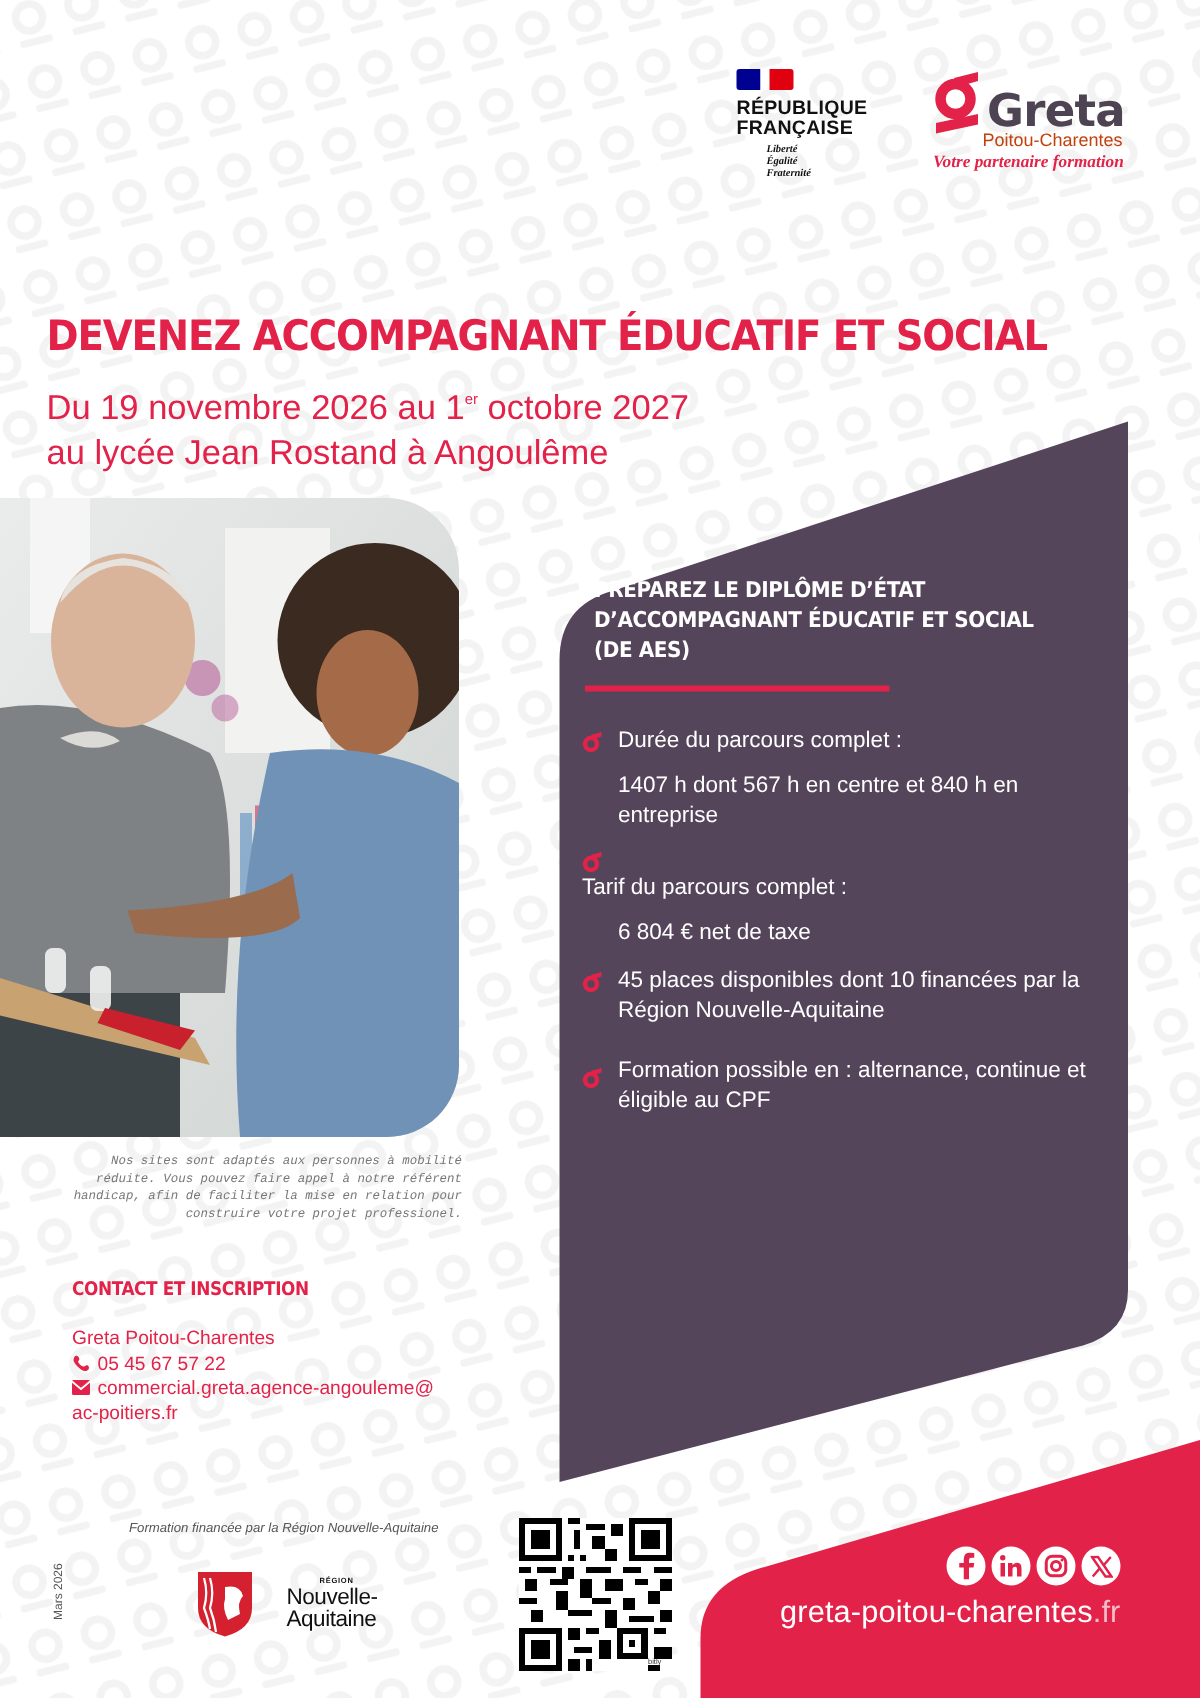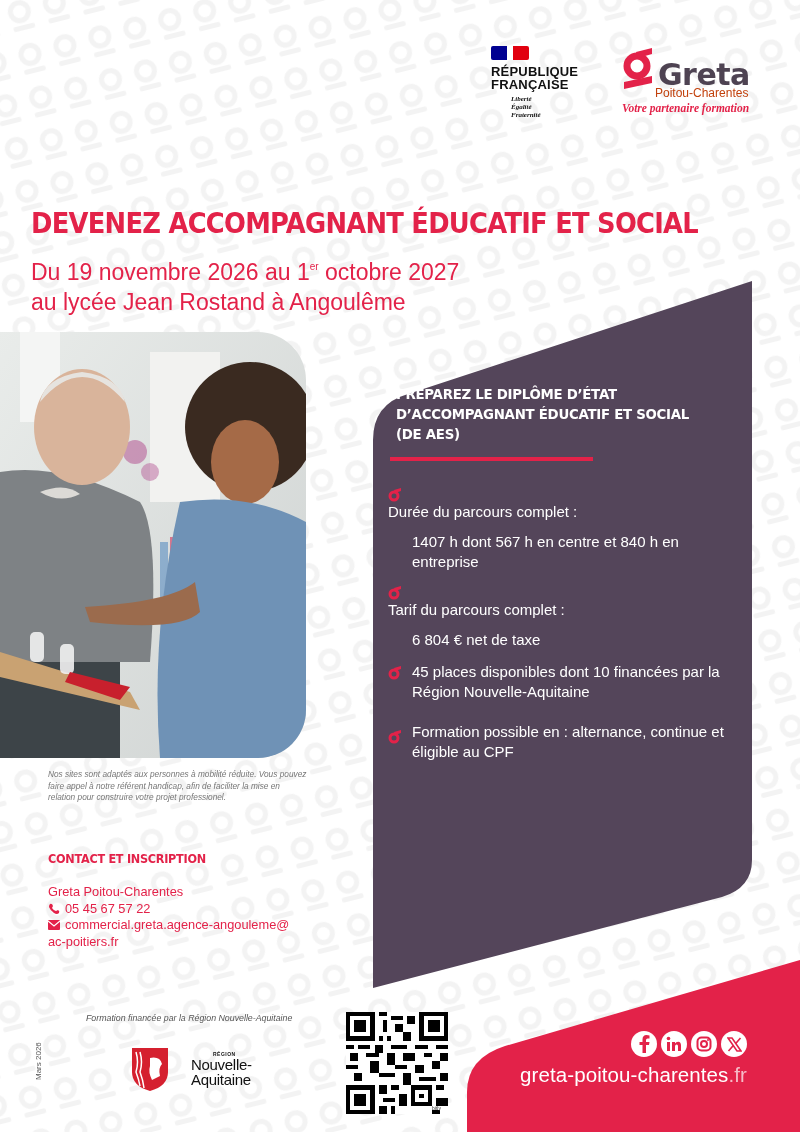--- a/index.html
+++ b/index.html
@@ -25,21 +25,21 @@
 
   
   .headline { left: 31px; top: 206px; font-family: "DejaVu Sans", sans-serif; font-weight: 700; font-size: 28px; line-height: 36px; color: #e32249; letter-spacing: -0.8px; transform: scaleX(0.92); transform-origin: left; white-space: nowrap; }
   .subline { left: 31px; top: 252px; font-family: "Liberation Sans", sans-serif; font-size: 23px; line-height: 30px; color: #e32249; }
   .subline sup { font-size: 10px; vertical-align: 10px; }
 
   
   .photo { left: 0; top: 332px; width: 306px; height: 426px; border-radius: 0 48px 48px 0; overflow: hidden; }
 
   
-  .note { left: 48px; top: 769px; width: 260px; font-family: Liberation Sans, sans-serif; font-style: italic; font-size: 8.3px; line-height: 11.5px; color: #777; }
+  .note { left: 48px; top: 769px; width: 260px; font-family: Liberation Mono, monospace; font-style: italic; font-size: 8.3px; line-height: 11.5px; color: #777; text-align: right; }
 
   
   .panel-svg { left: 0; top: 0; width: 800px; height: 1132px; }
   .panel-title { left: 396px; top: 384px; width: 340px; font-family: "DejaVu Sans", sans-serif; font-weight: 700; font-size: 14.5px; line-height: 20px; color: #ffffff; letter-spacing: -0.3px; transform: scaleX(0.92); transform-origin: left; }
   .panel-rule { left: 390px; top: 457px; width: 203px; height: 4px; background: #e32249; }
   .feature-list { left: 388px; top: 484px; width: 350px; }
   .feature { display: flex; align-items: flex-start; font-family: "Liberation Sans", sans-serif; font-size: 15px; line-height: 20px; color: #ffffff; }
   .feature .bullet { width: 14px; height: 14px; margin-top: 4px; margin-right: 10px; flex-shrink: 0; }
   .feature-detail { padding-left: 24px; font-family: "Liberation Sans", sans-serif; font-size: 15px; line-height: 20px; color: #ffffff; }
 
@@ -156,21 +156,21 @@
     <path d="M 70 340 L 130 355 L 120 368 L 65 350 Z" fill="#c8202d"></path>
   </svg>
 </div>
 
 <div class="layer note">Nos sites sont adaptés aux personnes à mobilité réduite. Vous pouvez faire appel à notre référent handicap, afin de faciliter la mise en relation pour construire votre projet professionel.</div>
 
 <div class="layer panel-title">PRÉPAREZ LE DIPLÔME D’ÉTAT D’ACCOMPAGNANT ÉDUCATIF ET SOCIAL (DE AES)</div>
 <div class="layer panel-rule"></div>
 
 <div class="layer feature-list">
-  <div class="feature" style="margin-bottom:10px;flex-direction:column;">
+  <div class="feature" style="margin-bottom:10px;">
     <svg class="bullet" viewBox="0 0 14 14">
         <circle cx="6" cy="8" r="4" fill="none" stroke="#e32249" stroke-width="3"></circle>
         <path d="M 6 2 L 13 0 L 13 3 L 7 5 Z" fill="#e32249"></path>
       </svg>
     <span>Durée du parcours complet :</span>
   </div>
   <div class="feature-detail" style="margin-bottom:10px;">1407 h dont 567 h en centre et 840 h en entreprise</div>
 
   <div class="feature" style="margin-bottom:10px;flex-direction:column;">
     <svg class="bullet" viewBox="0 0 14 14">

